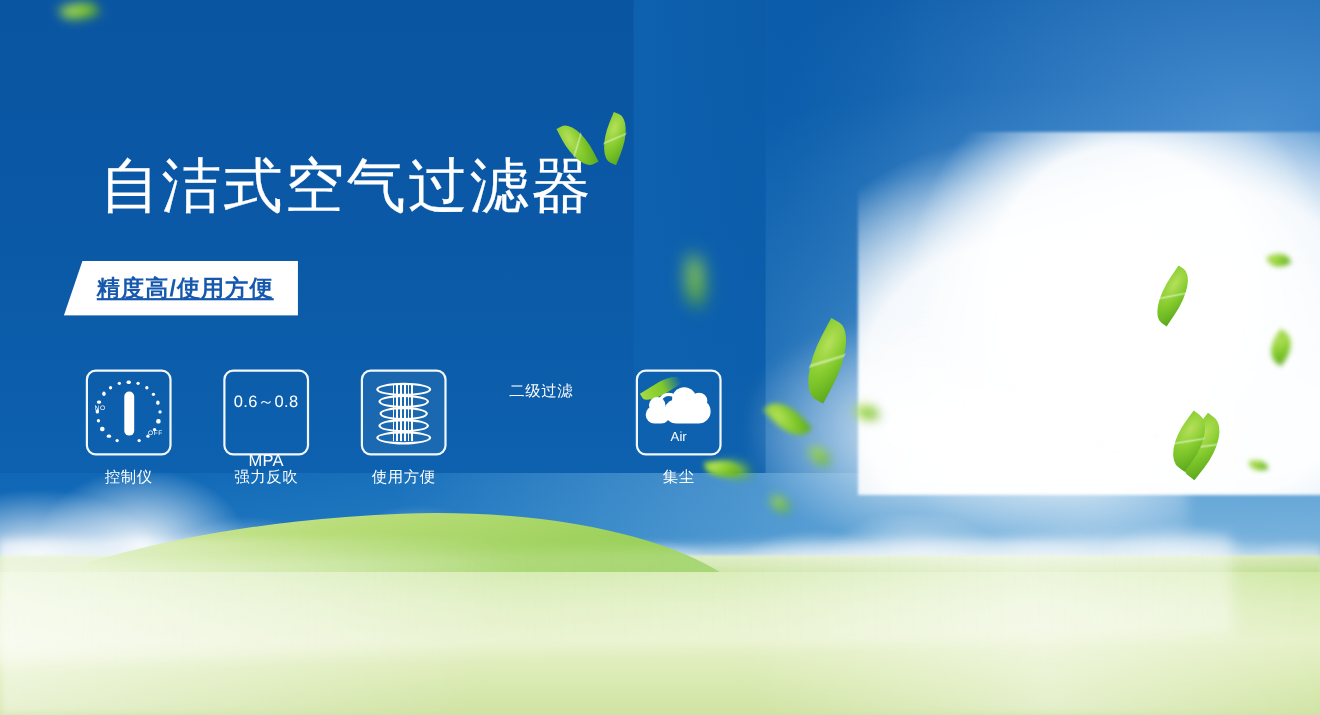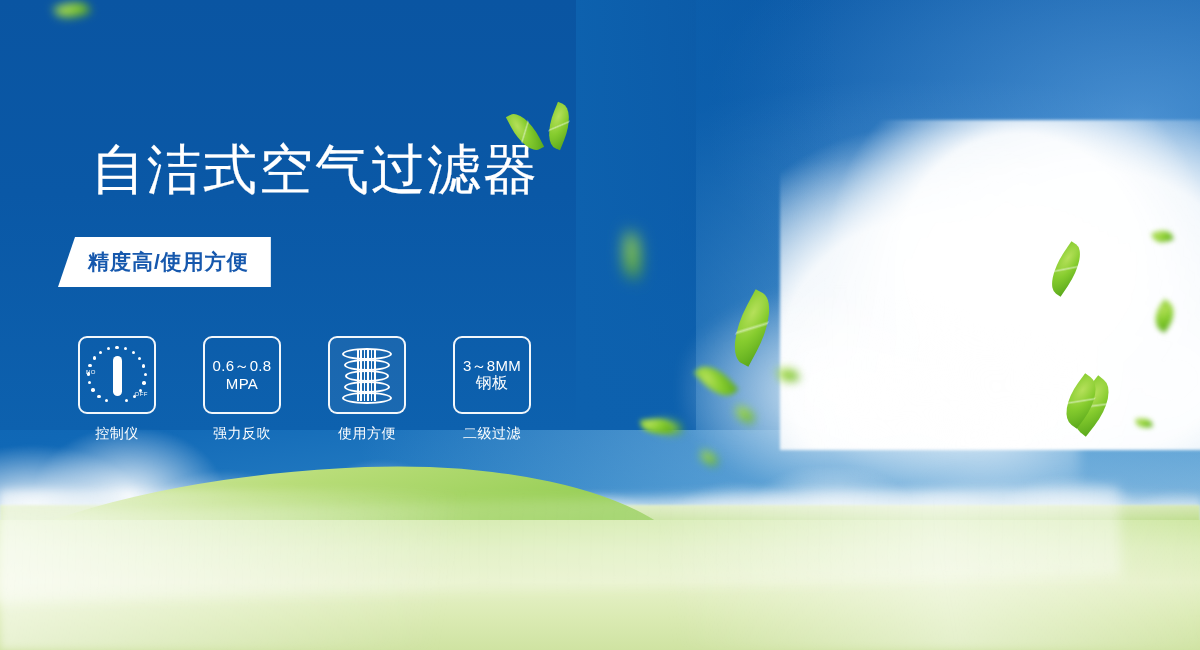--- a/index.html
+++ b/index.html
@@ -156,33 +156,34 @@
     padding-right:30px;
   }
   .tag-light{
     background:#ffffff;color:#1658ad;
     font-size:21px;font-weight:bold;letter-spacing:1px;
     display:flex;align-items:center;
     padding:0 22px 0 16px;
     margin-left:-14px;
     clip-path:polygon(17px 0,100% 0,100% 100%,0 100%);
     padding-left:30px;
+    text-decoration:underline;
   }
 
   
   .features{position:absolute;left:78px;top:336px;display:flex;gap:47px;}
   .feature{width:78px;display:flex;flex-direction:column;align-items:center;}
   .fbox{
     width:78px;height:78px;box-sizing:border-box;
     border:2px solid rgba(255,255,255,.95);border-radius:9px;
     display:flex;flex-direction:column;align-items:center;justify-content:center;
     color:#fff;text-align:center;line-height:1.18;
   }
   .fbox.solid{background:rgba(255,255,255,.06);}
-  .fbox-text{font-size:15px;font-weight:400;letter-spacing:.3px;white-space:nowrap;}
+  .fbox-text{font-size:15px;font-weight:400;letter-spacing:.3px;white-space:nowrap;margin-top:36px;}
   .fbox-text.cn{font-size:16px;}
   .fcaption{margin-top:11px;font-size:14px;color:#ffffff;white-space:nowrap;letter-spacing:.5px;}
 
   
   .dial{position:relative;width:60px;height:60px;}
   .dial-dots{position:absolute;inset:0;}
   .dial-dot{position:absolute;width:3.4px;height:3.4px;background:#fff;border-radius:50%;}
   .dial-needle{
     position:absolute;left:50%;top:11px;width:9px;height:40px;margin-left:-4.5px;
     background:#fff;border-radius:5px;
@@ -344,25 +345,33 @@
           <div class="coil-ring" style="top:13px;width:42px;"></div>
           <div class="coil-ring" style="top:24px;width:40px;"></div>
           <div class="coil-ring" style="top:35px;width:42px;"></div>
           <div class="coil-ring" style="top:46px;width:46px;"></div>
         </div>
       </div>
       <div class="fcaption">使用方便</div>
     </div>
 
     <div class="feature">
+      <div class="fcaption">二级过滤</div>
+    </div>
+
+    <div class="feature">
       <div class="fbox">
-        <div class="fbox-text">3～8MM</div>
-        <div class="fbox-text cn">钢板</div>
+        <div class="airicon">
+          <div class="ai-streak"></div>
+          <div class="ai-sun"></div>
+          <div class="ai-cloud-big"></div>
+          <div class="ai-cloud-small"></div>
+          <div class="ai-label">Air</div>
+        </div>
       </div>
-      <div class="fcaption">二级过滤</div>
-    </div>
-
+      <div class="fcaption">集尘</div>
+    </div>
 
   </div>
 
   <div class="leaf blur1" style="left:641px;top:418px;width:30px;height:16px;transform:rotate(-8deg);"></div>
 
 </div>
 
 </body></html>

